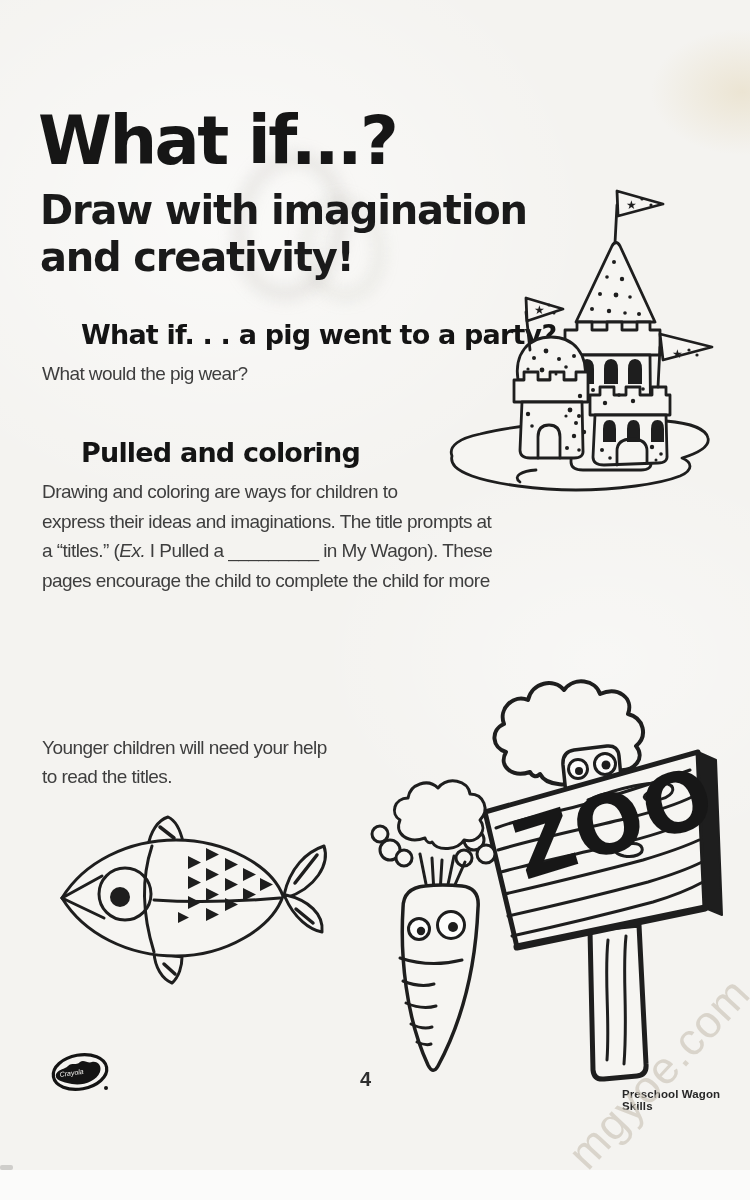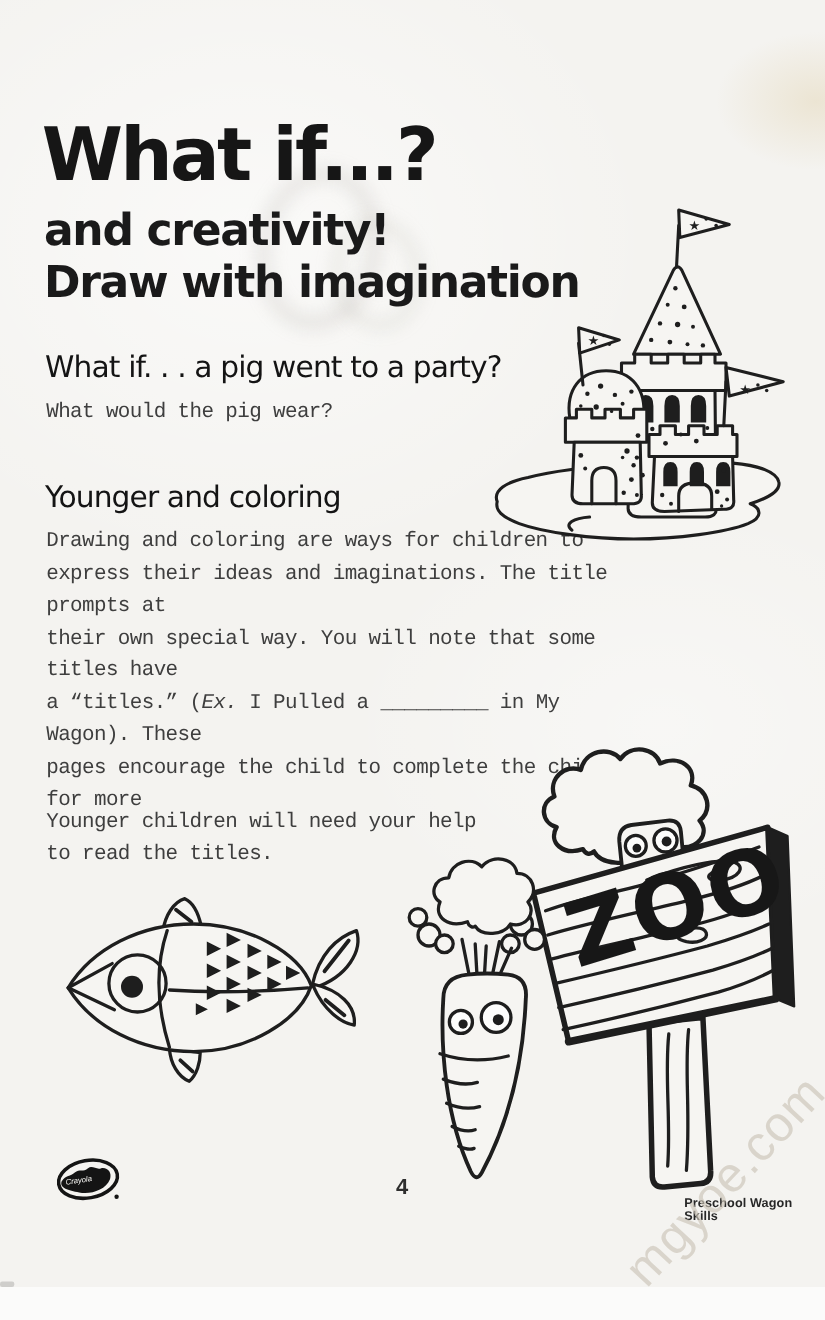--- a/index.html
+++ b/index.html
@@ -16,24 +16,24 @@
   .abs{position:absolute;}
   .title{
     left:38px;top:108px;font-family:"DejaVu Sans",sans-serif;font-weight:bold;
     font-size:67px;letter-spacing:-2.5px;color:#161616;line-height:1;
   }
   .subtitle{
     left:40px;top:187px;font-family:"DejaVu Sans",sans-serif;font-weight:bold;
     font-size:40px;line-height:47px;letter-spacing:-1.2px;color:#1a1a1a;
   }
   .h2{
-    font-family:"DejaVu Sans",sans-serif;font-weight:normal;
-    font-size:27px;letter-spacing:-0.8px;color:#141414;line-height:1.1;
-  }
-  .bodytext{font-size:19px;letter-spacing:-0.55px;color:#3e3e3e;line-height:30px;font-family:Liberation Mono, monospace;}
+    font-family:"DejaVu Sans",sans-serif;font-weight:bold;
+    font-size:27px;letter-spacing:-0.8px;color:#141414;line-height:1.1;margin-left:40px;
+  }
+  .bodytext{font-size:19px;letter-spacing:-0.55px;color:#3e3e3e;line-height:30px;}
   .para{line-height:29.5px;}
   .em{font-style:italic;}
   .pgnum{left:360px;top:1068px;font-size:20px;font-weight:bold;color:#2e2e2e;}
   .imprint{left:622px;top:1088px;font-size:11.5px;font-weight:bold;color:#272727;letter-spacing:0.1px;}
   .watermark{
     left:560px;top:1146px;font-size:45px;letter-spacing:1px;color:#ccc5b8;opacity:.65;
     transform:rotate(-47deg);transform-origin:0 0;line-height:1;white-space:nowrap;
   }
   .bottomstrip{left:0;top:1170px;width:750px;height:30px;background:#fbfbfa;}
   .edgemark{left:0;top:1165px;width:13px;height:5px;background:#cfcecb;border-radius:2px;}
@@ -46,34 +46,33 @@
 <body>
 
 <div class="page">
 
   <div class="abs bleed bleed1"></div>
   <div class="abs bleed bleed2"></div>
 
   <div class="abs title">What if...?</div>
 
   <div class="abs subtitle">
+    <div>Draw with imagination</div>
     <div>and creativity!</div>
-    <div>Draw with imagination</div>
   </div>
 
   <div class="abs h2" style="left:41px;top:320px;">What if. . . a pig went to a party?</div>
   <div class="abs bodytext" style="left:42px;top:359px;">
     <div>What would the pig wear?</div>
   </div>
 
-  <div class="abs h2" style="left:41px;top:438px;">Younger and coloring</div>
+  <div class="abs h2" style="left:41px;top:438px;">Pulled and coloring</div>
   <div class="abs bodytext para" style="left:42px;top:477px;width:530px;">
     <div>Drawing and coloring are ways for children to</div>
     <div>express their ideas and imaginations. The title prompts at</div>
-    <div>their own special way. You will note that some titles have</div>
     <div><span>a “titles.” (</span><span class="em">Ex.</span><span> I Pulled a _________ in My Wagon). These</span></div>
     <div>pages encourage the child to complete the child for more</div>
   </div>
 
   <div class="abs bodytext" style="left:42px;top:733px;line-height:29px;">
     <div>Younger children will need your help</div>
     <div>to read the titles.</div>
   </div>
 
   <svg class="abs" style="left:446px;top:166px;" width="310" height="335" viewBox="0 0 310 335">

